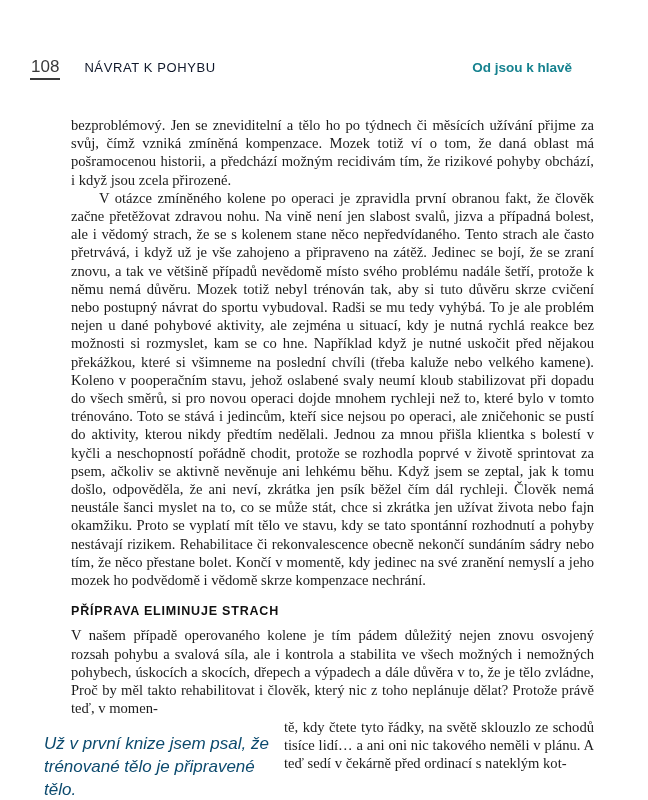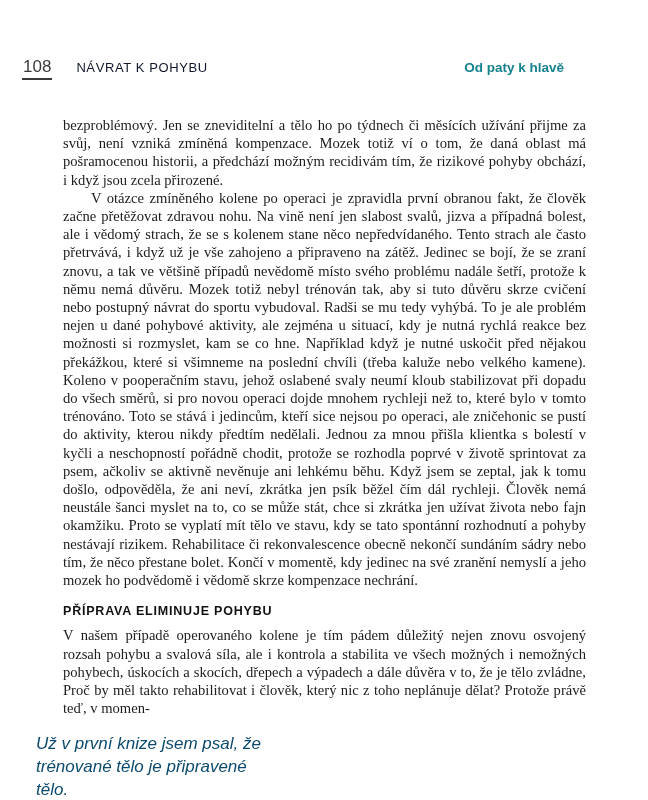--- a/index.html
+++ b/index.html
@@ -8,20 +8,21 @@
     background: #ffffff;
   }
   .page {
     position: relative;
     width: 640px;
     height: 800px;
     background: #ffffff;
     overflow: hidden;
     font-family: "Liberation Serif", serif;
     color: #1c1c1c;
+    margin-left: 8px;
   }
 
   
   .header {
     position: absolute;
     top: 58px;
     left: 22px;
     width: 564px;
     display: flex;
     align-items: baseline;
@@ -101,34 +102,35 @@
   }
 </style>
 </head>
 <body>
 
 <div class="page">
 
   <div class="header">
     <span class="page-number">108</span>
     <span class="chapter-title">NÁVRAT K POHYBU</span>
-    <span class="section-title">Od paty k hlavě</span>
+    <span class="section-title">Od jsou k hlavě</span>
   </div>
 
   <div class="text-block">
 
-    <p class="para">bezproblémový. Jen se zneviditelní a tělo ho po týdnech či měsících užívání přijme za svůj, není vzniká zmíněná kompenzace. Mozek totiž ví o tom, že daná oblast má pošramocenou historii, a předchází možným recidivám tím, že rizikové pohyby obchází, i když jsou zcela přirozené.</p>
+    <p class="para">bezproblémový. Jen se zneviditelní a tělo ho po týdnech či měsících užívání přijme za svůj, čímž vzniká zmíněná kompenzace. Mozek totiž ví o tom, že daná oblast má pošramocenou historii, a předchází možným recidivám tím, že rizikové pohyby obchází, i když jsou zcela přirozené.</p>
 
     <p class="para para-indent">V otázce zmíněného kolene po operaci je zpravidla první obranou fakt, že člověk začne přetěžovat zdravou nohu. Na vině není jen slabost svalů, jizva a případná bolest, ale i vědomý strach, že se s kolenem stane něco nepředvídaného. Tento strach ale často přetrvává, i když už je vše zahojeno a připraveno na zátěž. Jedinec se bojí, že se zraní znovu, a tak ve většině případů nevědomě místo svého problému nadále šetří, protože k němu nemá důvěru. Mozek totiž nebyl trénován tak, aby si tuto důvěru skrze cvičení nebo postupný návrat do sportu vybudoval. Radši se mu tedy vyhýbá. To je ale problém nejen u dané pohybové aktivity, ale zejména u situací, kdy je nutná rychlá reakce bez možnosti si rozmyslet, kam se co hne. Například když je nutné uskočit před nějakou překážkou, které si všimneme na poslední chvíli (třeba kaluže nebo velkého kamene). Koleno v pooperačním stavu, jehož oslabené svaly neumí kloub stabilizovat při dopadu do všech směrů, si pro novou operaci dojde mnohem rychleji než to, které bylo v tomto trénováno. Toto se stává i jedincům, kteří sice nejsou po operaci, ale zničehonic se pustí do aktivity, kterou nikdy předtím nedělali. Jednou za mnou přišla klientka s bolestí v kyčli a neschopností pořádně chodit, protože se rozhodla poprvé v životě sprintovat za psem, ačkoliv se aktivně nevěnuje ani lehkému běhu. Když jsem se zeptal, jak k tomu došlo, odpověděla, že ani neví, zkrátka jen psík běžel čím dál rychleji. Člověk nemá neustále šanci myslet na to, co se může stát, chce si zkrátka jen užívat života nebo fajn okamžiku. Proto se vyplatí mít tělo ve stavu, kdy se tato spontánní rozhodnutí a pohyby nestávají rizikem. Rehabilitace či rekonvalescence obecně nekončí sundáním sádry nebo tím, že něco přestane bolet. Končí v momentě, kdy jedinec na své zranění nemyslí a jeho mozek ho podvědomě i vědomě skrze kompenzace nechrání.</p>
 
-    <h2 class="subheading">PŘÍPRAVA ELIMINUJE POHYBU</h2>
+    <h2 class="subheading">PŘÍPRAVA ELIMINUJE STRACH</h2>
 
     <p class="para">V našem případě operovaného kolene je tím pádem důležitý nejen znovu osvojený rozsah pohybu a svalová síla, ale i kontrola a stabilita ve všech možných i nemožných pohybech, úskocích a skocích, dřepech a výpadech a dále důvěra v to, že je tělo zvládne, Proč by měl takto rehabilitovat i člověk, který nic z toho neplánuje dělat? Protože právě teď, v momen-</p>
 
     <div class="wrap-row">
       <div class="quote-col">
         <div class="pull-quote">Už v první knize jsem psal, že trénované tělo je připravené tělo.</div>
       </div>
+      <div class="wrap-text-col">tě, kdy čtete tyto řádky, na světě sklouzlo ze schodů tisíce lidí… a ani oni nic takového neměli v plánu. A teď sedí v čekárně před ordinací s nateklým kot-</div>
     </div>
 
   </div>
 
 </div>
 
 </body></html>

